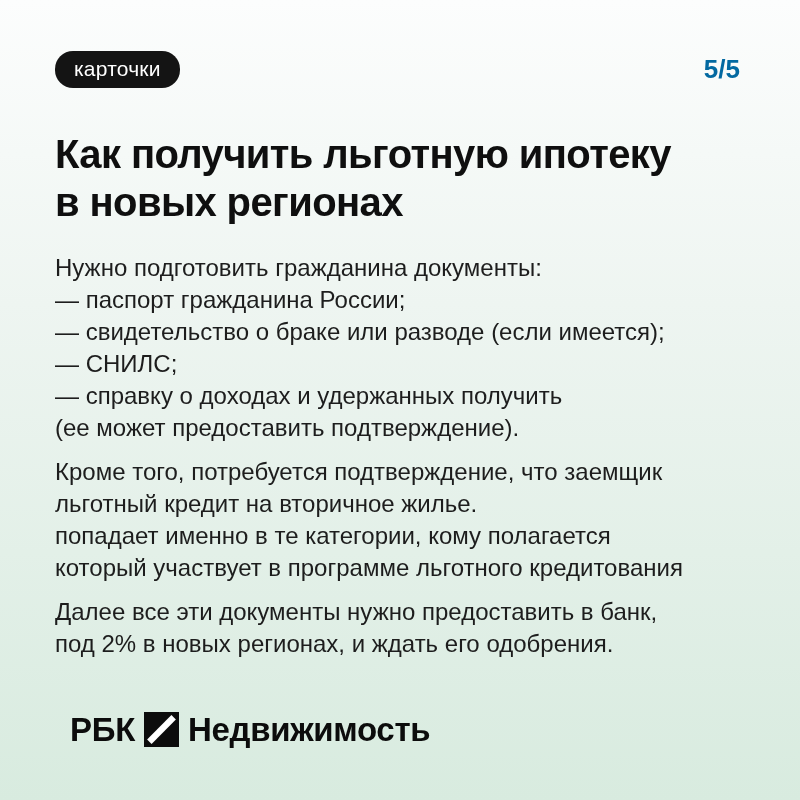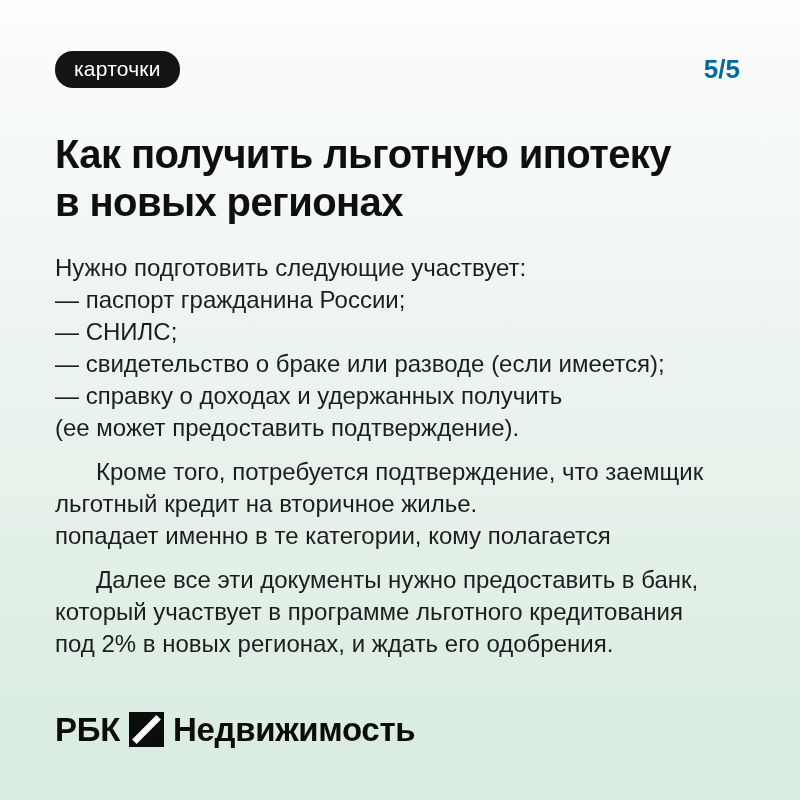--- a/index.html
+++ b/index.html
@@ -52,24 +52,24 @@
     color: #0f0f0f;
   }
   .body-copy {
     margin-top: 26px;
     font-size: 24px;
     line-height: 32px;
     color: #1d1d1d;
   }
   .line { }
   .gap-item { }
-  .gap-para { margin-top: 12px; margin-left: 41px; }
+  .gap-para { margin-top: 12px; }
   .footer {
     position: absolute;
-    left: 55px;
+    left: 70px;
     top: 712px;
     display: flex;
     align-items: center;
     gap: 9px;
   }
   .brand-text {
     font-size: 33px;
     font-weight: 700;
     letter-spacing: -0.3px;
     color: #0c0c0c;
@@ -90,33 +90,33 @@
     <span class="badge">карточки</span>
     <span class="counter">5/5</span>
   </div>
 
   <div class="title">
     <div>Как получить льготную ипотеку</div>
     <div>в новых регионах</div>
   </div>
 
   <div class="body-copy">
-    <div class="line">Нужно подготовить следующие участвует:</div>
+    <div class="line">Нужно подготовить гражданина документы:</div>
     <div class="line gap-item">— паспорт гражданина России;</div>
+    <div class="line gap-item">— свидетельство о браке или разводе (если имеется);</div>
     <div class="line gap-item">— СНИЛС;</div>
-    <div class="line gap-item">— свидетельство о браке или разводе (если имеется);</div>
     <div class="line gap-item">— справку о доходах и удержанных получить</div>
     <div class="line">(ее может предоставить подтверждение).</div>
 
     <div class="line gap-para">Кроме того, потребуется подтверждение, что заемщик</div>
     <div class="line">льготный кредит на вторичное жилье.</div>
     <div class="line">попадает именно в те категории, кому полагается</div>
 
+    <div class="line">который участвует в программе льготного кредитования</div>
     <div class="line gap-para">Далее все эти документы нужно предоставить в банк,</div>
-    <div class="line">который участвует в программе льготного кредитования</div>
     <div class="line">под 2% в новых регионах, и ждать его одобрения.</div>
   </div>
 
   <div class="footer">
     <span class="brand-text">РБК</span>
     <svg class="brand-mark" viewBox="0 0 36 36" xmlns="http://www.w3.org/2000/svg">
       <rect x="0" y="0" width="36" height="36" fill="#0c0c0c"></rect>
       <line x1="5.5" y1="30.5" x2="30.5" y2="5.5" stroke="#ffffff" stroke-width="6.5"></line>
     </svg>
     <span class="brand-text">Недвижимость</span>

